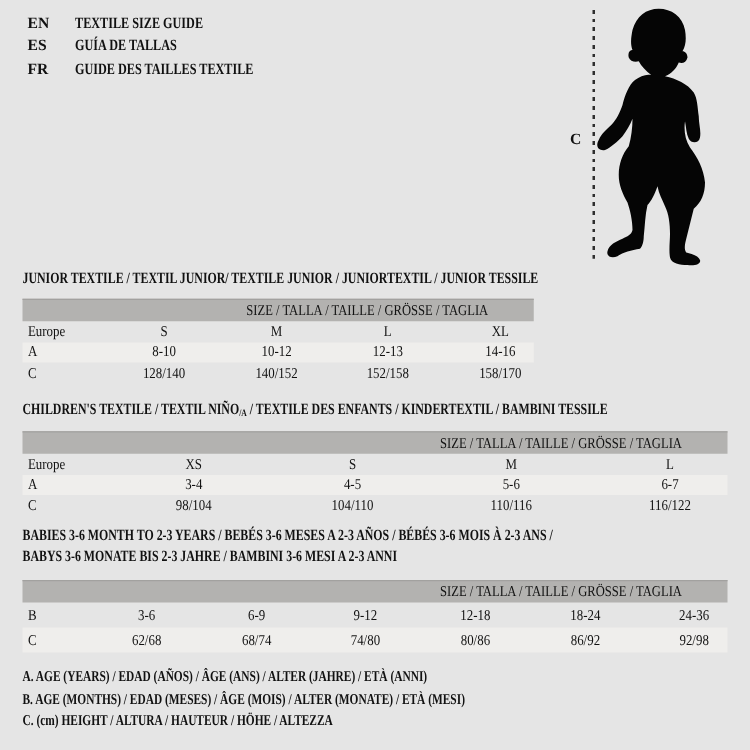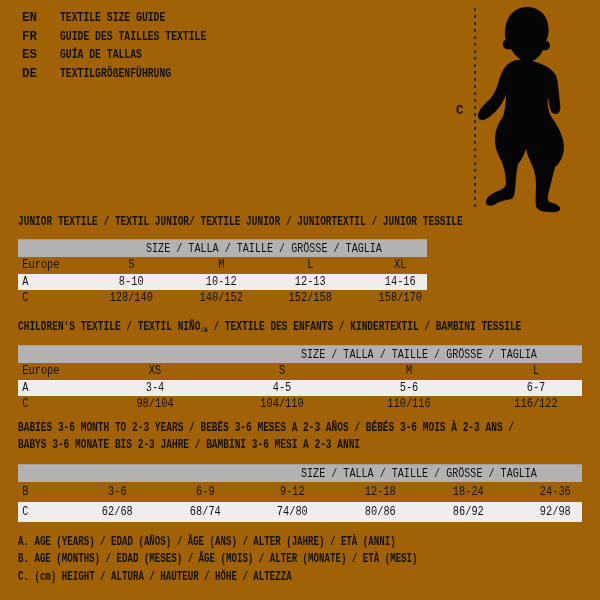--- a/index.html
+++ b/index.html
@@ -1,18 +1,18 @@
 <!DOCTYPE html>
 <html><head>
 <meta charset="utf-8">
 <style>
   html,body { margin:0; padding:0; background:#ffffff; }
   .canvas {
-    position:relative; width:600px; height:600px; background:#a16207;
-    font-family:Liberation Mono, monospace; color:#111111; overflow:hidden;
+    position:relative; width:600px; height:600px; background:#e5e5e5;
+    font-family:Liberation Serif, serif; color:#111111; overflow:hidden;
   }
   
   .lang-block { position:absolute; left:22px; top:9px; }
   .lang-row { display:flex; height:18.6px; align-items:center; }
   .lang-code, .lang-label {
     font-size:12.5px; font-weight:700; white-space:nowrap;
     display:inline-block; transform:scaleX(0.78); transform-origin:0 50%;
   }
   .lang-code { width:38px; transform:none; }
   
@@ -66,30 +66,26 @@
 <body>
 
 <div class="canvas">
 
   <div class="lang-block">
     <div class="lang-row">
       <span class="lang-code">EN</span>
       <span class="lang-label">TEXTILE SIZE GUIDE</span>
     </div>
     <div class="lang-row">
-      <span class="lang-code">FR</span>
-      <span class="lang-label">GUIDE DES TAILLES TEXTILE</span>
-    </div>
-    <div class="lang-row">
       <span class="lang-code">ES</span>
       <span class="lang-label">GUÍA DE TALLAS</span>
     </div>
     <div class="lang-row">
-      <span class="lang-code">DE</span>
-      <span class="lang-label">TEXTILGRÖßENFÜHRUNG</span>
+      <span class="lang-code">FR</span>
+      <span class="lang-label">GUIDE DES TAILLES TEXTILE</span>
     </div>
   </div>
 
   <div class="measure-line"></div>
   <div class="measure-label">C</div>
   <svg class="baby-svg" viewBox="0 0 130 215" aria-hidden="true">
     <path fill="#050505" d="M57,7 C67,7 76,13 78,24 C79,30 79,36 76,41 C78,41 80,43 80,46 C79,50 76,51 73,50 C71,55 67,59 62,61 C71,63 80,67 85,74 C88,79 88,86 89,93 C89,99 91,105 90,110 C89,115 83,115 81,111 C79,107 79,102 78,97 C77,104 78,112 82,118 C88,126 93,135 94,146 C94,155 91,162 85,167 C83,175 81,183 79,191 C78,195 77,199 79,202 C84,203 89,205 90,208 C91,211 86,213 80,212 C74,212 67,211 66,206 C65,200 66,193 66,187 C66,179 65,171 62,165 C60,160 57,155 56,149 C54,155 51,161 48,164 C46,172 46,181 45,189 C45,193 44,197 42,199 C35,200 28,202 24,205 C19,207 15,205 16,201 C17,196 23,193 28,191 C32,189 35,188 36,184 C36,176 34,168 32,162 C28,155 25,148 25,140 C25,131 28,123 33,117 C35,110 36,102 36,95 C34,100 31,105 28,109 C24,113 19,118 14,120 C9,121 6,117 9,112 C11,107 15,104 19,100 C23,96 26,90 28,84 C30,76 33,68 38,64 C42,61 47,59 51,60 C47,57 43,53 41,49 C38,50 34,49 33,46 C32,42 34,40 36,40 C34,35 35,29 36,24 C39,13 47,7 57,7 Z"></path>
   </svg>
 
   <div class="sec-title" style="top:215px;">JUNIOR TEXTILE / TEXTIL JUNIOR/ TEXTILE JUNIOR / JUNIORTEXTIL / JUNIOR TESSILE</div>

